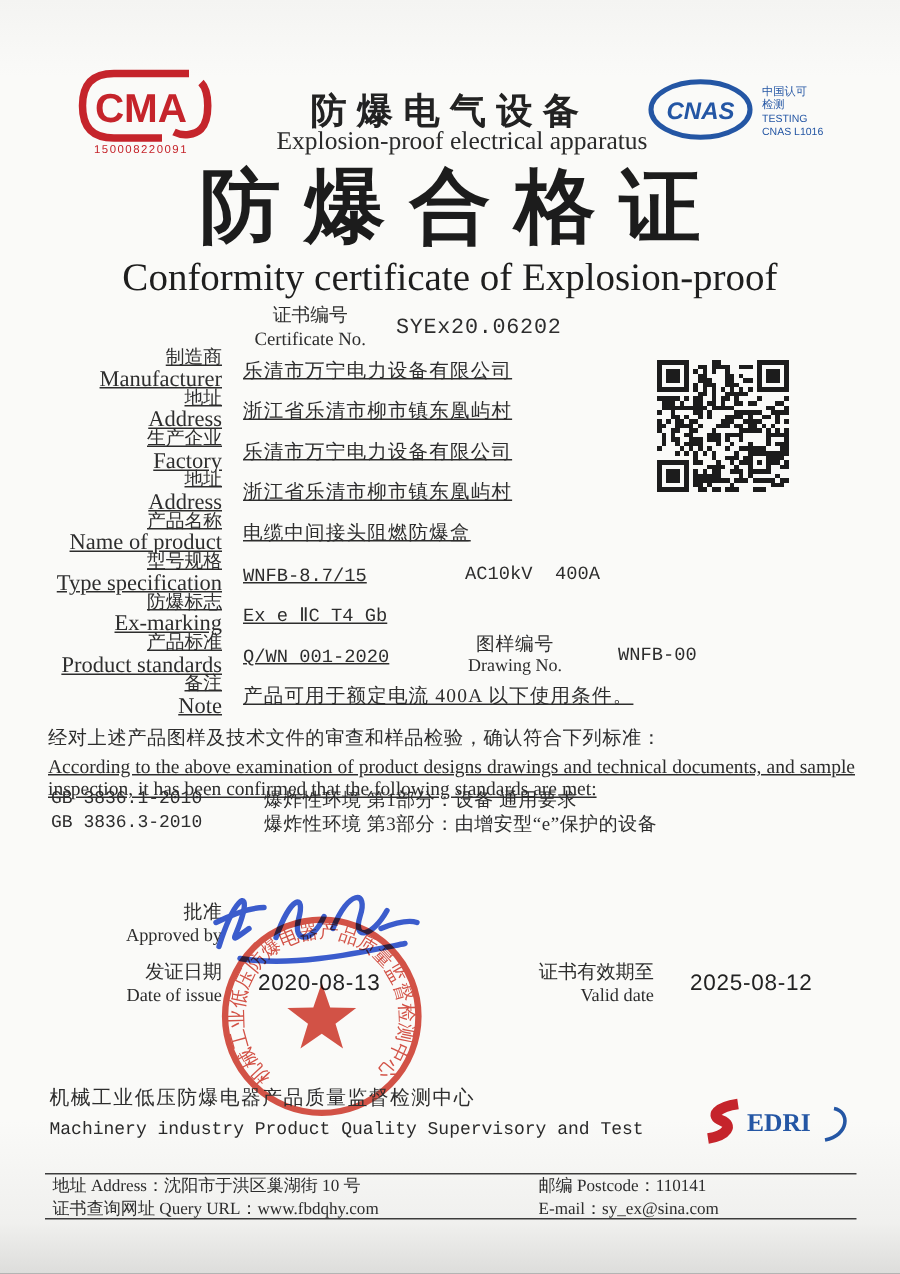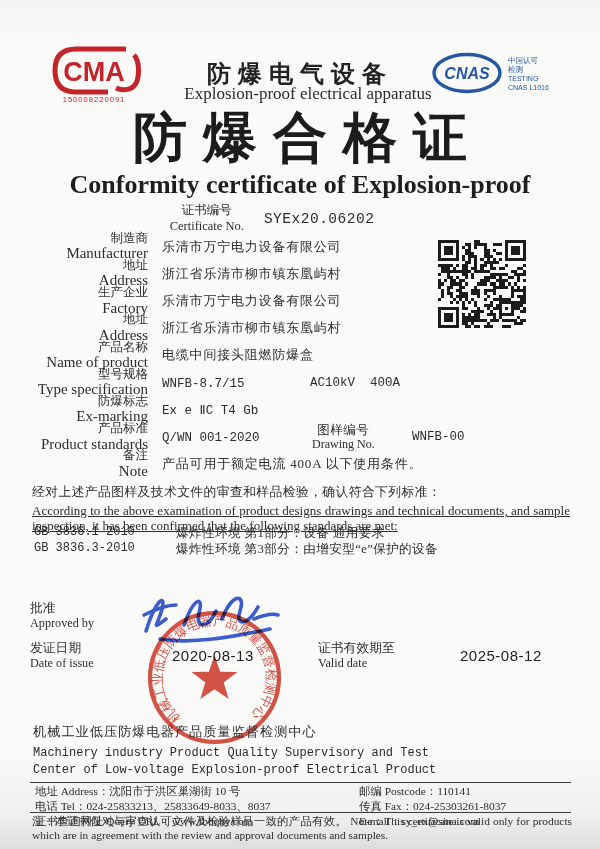--- a/index.html
+++ b/index.html
@@ -13,30 +13,30 @@
   .mono{font-family:"Liberation Mono","DejaVu Sans Mono",monospace;}
 
   
   .hdr-cn{top:58px;left:0;right:0;font-size:24px;font-weight:700;letter-spacing:7px;color:#222;}
   .hdr-en{top:84px;left:16px;right:0;font-size:17px;color:#2a2a2a;}
   .cma{top:42px;left:50px;width:92px;}
   .cnas{top:50px;left:431px;width:132px;}
 
   
   .main-title{top:102px;left:0;right:0;font-size:54px;font-weight:700;letter-spacing:16px;text-indent:16px;color:#1c1c1c;}
-  .sub-title{top:170px;left:0;right:0;font-size:26px;font-weight:700;color:#1e1e1e;}
+  .sub-title{top:170px;left:0;right:0;font-size:26px;font-weight:400;color:#1e1e1e;}
 
   
   .certno{top:203px;left:0;right:0;display:flex;justify-content:center;align-items:center;gap:20px;transform:translateX(-28px);}
   .certno .lbl{font-size:12.5px;line-height:1.25;text-align:center;}
   .certno .val{font-size:14.5px;letter-spacing:.5px;}
 
   
   .fields{top:233px;left:30px;width:540px;}
-  .f-row{height:27.2px;display:flex;align-items:center;}
+  .f-row{height:27.2px;display:flex;align-items:center;text-decoration:underline;}
   .lblcell{width:118px;text-align:right;padding-right:14px;flex:none;line-height:1.07;}
   .lblcell .cn{display:block;font-size:12.5px;}
   .lblcell .en{display:block;font-size:15px;}
   .valcell{flex:1;position:relative;font-size:13px;letter-spacing:.8px;}
   .valcell .val-mono{font-family:"Liberation Mono","DejaVu Sans Mono",monospace;font-size:12.5px;letter-spacing:0;}
   .valcell .rating{position:absolute;left:148px;top:50%;transform:translateY(-50%);}
   .drawing-grp{position:absolute;left:150px;top:50%;transform:translateY(-50%);text-align:center;line-height:1.1;}
   .drawing-grp .cn{display:block;font-size:12.5px;letter-spacing:.5px;}
   .drawing-grp .en{display:block;font-size:12px;letter-spacing:0;}
   .drawing-val{position:absolute;left:250px;top:50%;transform:translateY(-50%);}
@@ -48,21 +48,21 @@
   .decl{top:484px;left:32px;width:538px;}
   .decl .cn{margin:0;font-size:12.8px;letter-spacing:.4px;}
   .decl .en{margin:2px 0 0;font-size:13px;line-height:1.18;text-align:justify;text-decoration:underline;}
   .stds{top:525px;left:34px;width:536px;font-size:12.6px;}
   .std-row{display:flex;line-height:1.3;}
   .std-code{width:120px;flex:none;font-family:Liberation Mono, monospace;font-size:12px;}
   .std-desc{margin-left:22px;letter-spacing:.4px;}
 
   
   .app-row{display:flex;align-items:flex-start;}
-  .app-label{width:118px;padding-right:14px;flex:none;line-height:1.15;}
+  .app-label{width:118px;text-align:right;padding-right:14px;flex:none;line-height:1.15;}
   .app-label .cn{display:block;font-size:12.8px;}
   .app-label .en{display:block;font-size:12.2px;}
   .approved{top:601px;left:30px;}
   .issue{top:641px;left:30px;}
   .valid{top:641px;left:318px;}
   .date-val{font-family:"Liberation Sans","DejaVu Sans",sans-serif;font-size:15px;letter-spacing:.5px;padding-top:6px;margin-left:10px;color:#222;}
   .valid .app-label{width:118px;}
 
   .signature{top:585px;left:136px;width:152px;height:66px;}
   .stamp{top:607px;left:144px;width:141px;height:141px;opacity:.88;mix-blend-mode:multiply;}
@@ -283,54 +283,48 @@
         <textPath href="#stampArc" startOffset="0" textLength="250" lengthAdjust="spacingAndGlyphs">机械工业低压防爆电器产品质量监督检测中心</textPath>
       </text>
       <polygon points="70,48 75.6,64.2 92.8,64.6 79.1,75 84.1,91.4 70,81.6 55.9,91.4 60.9,75 47.2,64.6 64.4,64.2" fill="#d23b2e"></polygon>
     </svg>
   </div>
 
   <div class="abs issuer">
     <p class="cn">机械工业低压防爆电器产品质量监督检测中心</p>
     <p class="en">
       <span>Machinery industry Product Quality Supervisory and Test</span><br>
-      <span>Center of Low-voltage Explosion-proof Electrical Product</span>
     </p>
   </div>
 
+  <div class="abs sedri">
+    <svg viewBox="0 0 100 40" width="100" height="40">
+      <path d="M24,5 C10,7 5,13 13,16 C21,19 17,26 4,28" fill="none" stroke="#c5242b" stroke-width="7"></path>
+      <text x="30" y="23" font-size="17" font-weight="bold" fill="#2456a4" style="font-family:'Liberation Serif','DejaVu Serif',serif;">EDRI</text>
+      <path d="M88,8 C99,10 98,26 82,29" fill="none" stroke="#2456a4" stroke-width="2.4"></path>
+    </svg>
+  </div>
 
   <div class="abs rule rule1"></div>
 
   <div class="abs contact">
     <div class="c-row">
       <div class="c-left">
         <span>地址 Address：</span><span>沈阳市于洪区巢湖街 10 号</span>
       </div>
       <div class="c-right">
         <span>邮编 Postcode：</span><span>110141</span>
       </div>
     </div>
     <div class="c-row">
       <div class="c-left">
-        <span>电话 Tel：</span><span>024-25833213、25833649-8033、8037</span>
-      </div>
-      <div class="c-right">
-        <span>传真 Fax：</span><span>024-25303261-8037</span>
-      </div>
-    </div>
-    <div class="c-row">
-      <div class="c-left">
         <span>证书查询网址 Query URL：</span><span>www.fbdqhy.com</span>
       </div>
       <div class="c-right">
         <span>E-mail：</span><span>sy_ex@sina.com</span>
       </div>
     </div>
   </div>
 
   <div class="abs rule rule2"></div>
 
-  <p class="abs footnote">
-    <span>注：本证书仅对与审查认可文件及检验样品一致的产品有效。</span>
-    <span>Note：This certificate is valid only for products which are in agreement with the review and approval documents and samples.</span>
-  </p>
 
 </div>
 
 </body></html>

